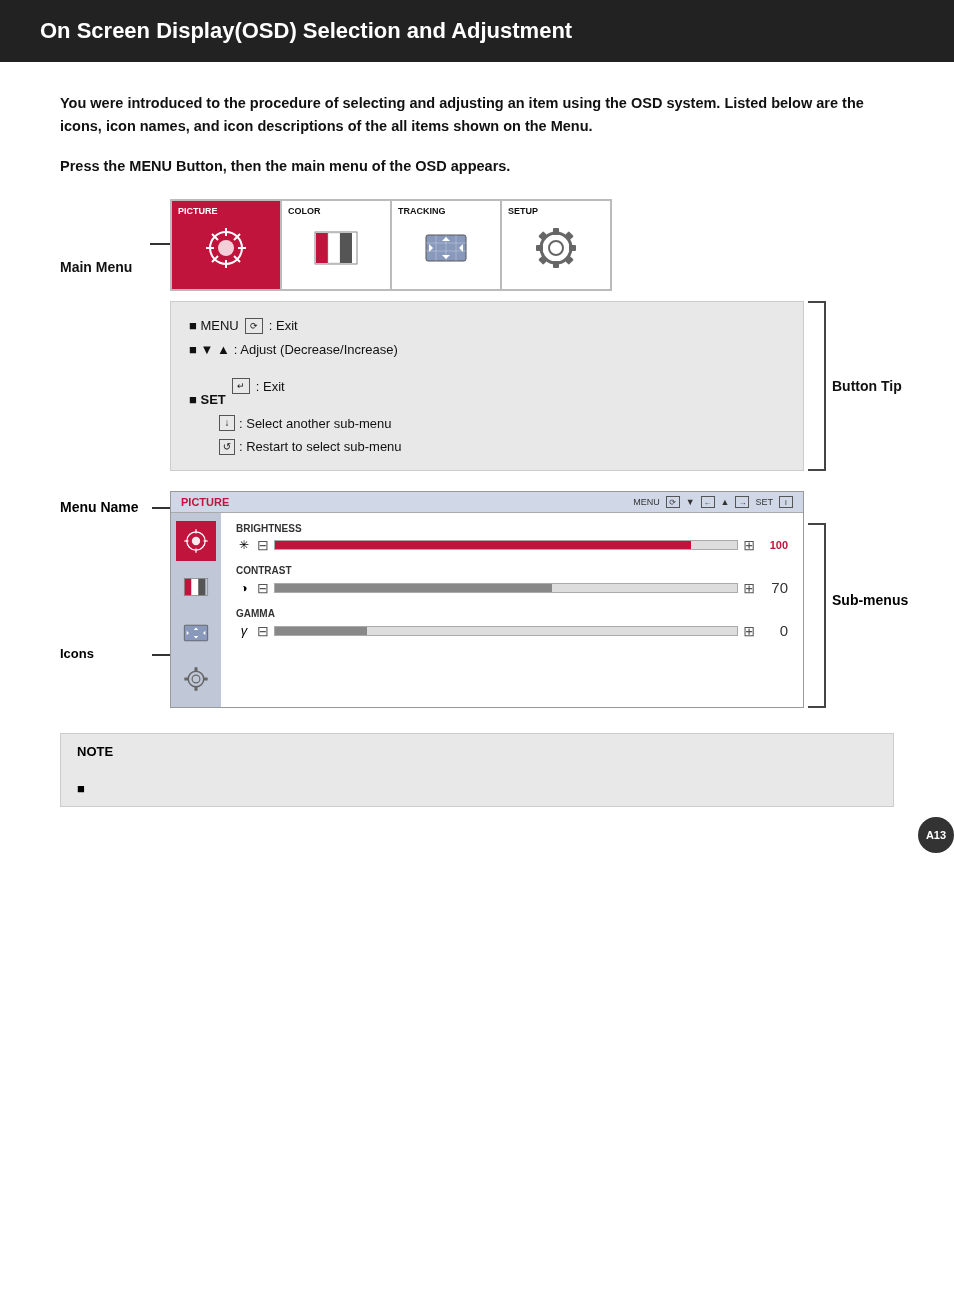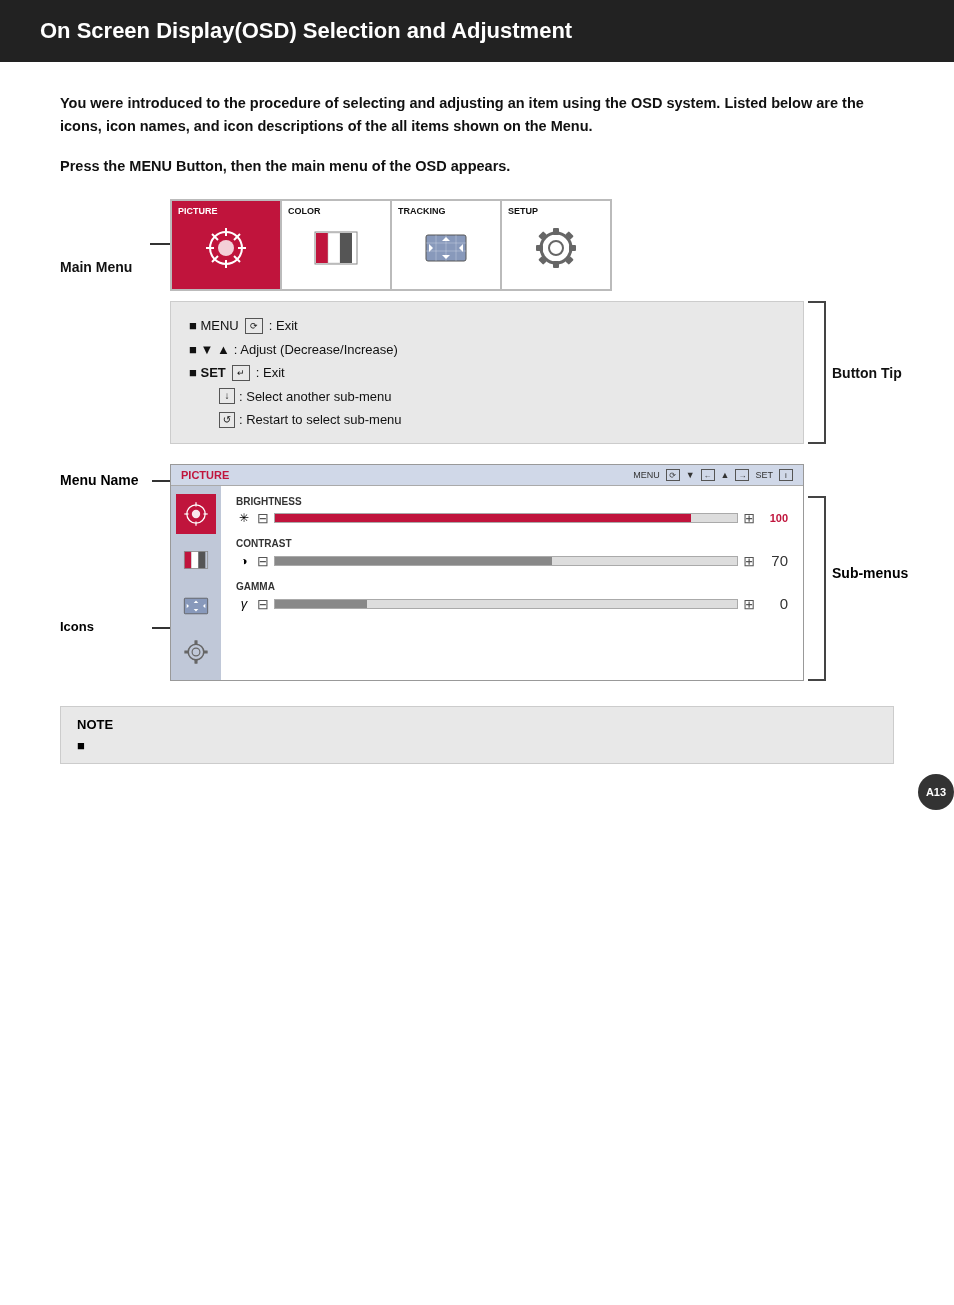--- a/index.html
+++ b/index.html
@@ -298,21 +298,21 @@
       background: #e8e8e8;
       border: 1px solid #ccc;
       padding: 10px 16px;
       margin-top: 20px;
       font-size: 13px;
     }
 
     .note-title {
       font-weight: bold;
       font-size: 13px;
-      margin-bottom: 6px;
+      margin-bottom: 22px;
     }
 
     .note-bullet {
       font-size: 13px;
     }
 
     
     .page-number {
       position: absolute;
       bottom: 30px;
@@ -430,21 +430,21 @@
         <div class="tip-line">
           <span style="font-weight:normal;">■ MENU</span>
           <span class="tip-icon">⟳</span>
           <span>: Exit</span>
         </div>
         <div class="tip-line">
           <span style="font-weight:bold;">■ ▼ ▲</span>
           <span> : Adjust (Decrease/Increase)</span>
         </div>
         <div class="tip-line">
-          <span style="font-weight:bold;">■ SET</span>
+          <span style="font-weight:bold;margin-top:27px;">■ SET</span>
           <span class="tip-icon">↵</span>
           <span>: Exit</span>
         </div>
         <div class="tip-line" style="padding-left:30px;">
           <span class="tip-icon-down">↓</span>
           <span> : Select another sub-menu</span>
         </div>
         <div class="tip-line" style="padding-left:30px;">
           <span class="tip-icon-restart">↺</span>
           <span> : Restart to select sub-menu</span>

